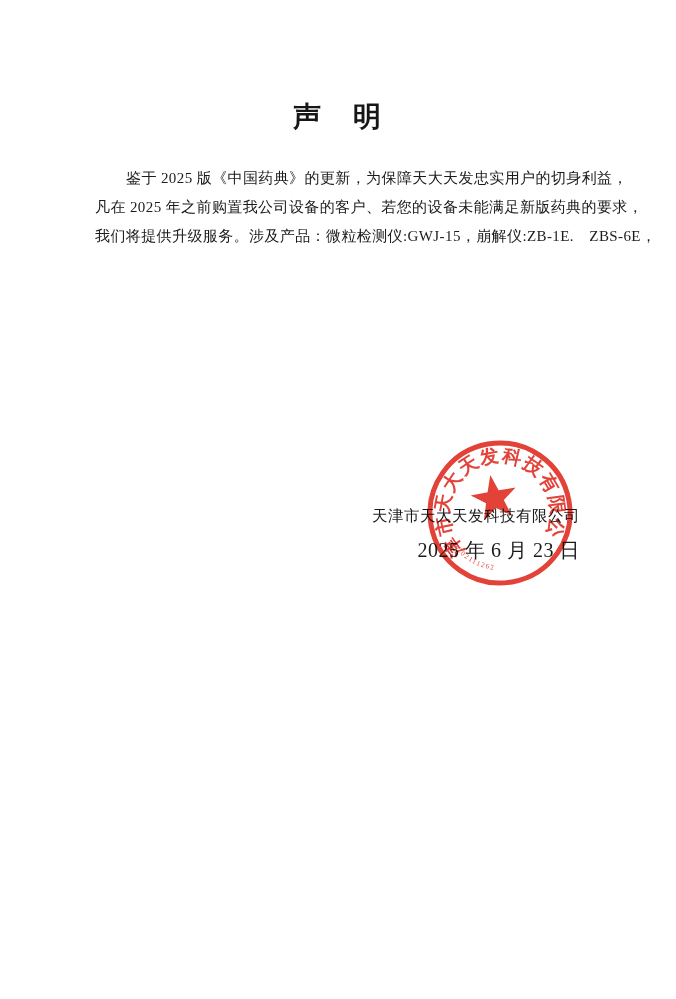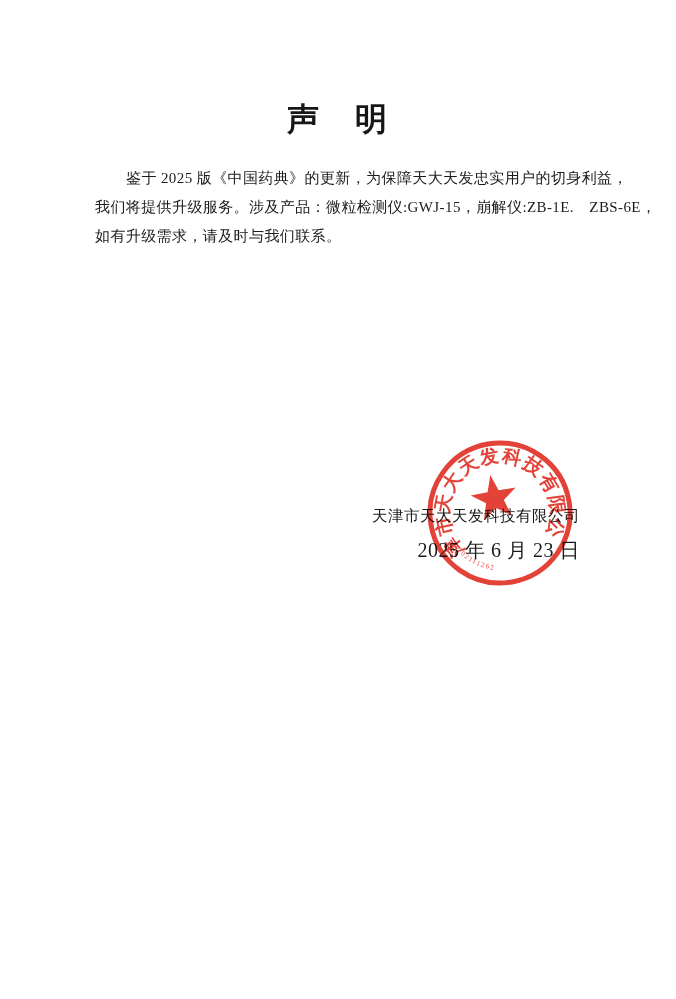--- a/index.html
+++ b/index.html
@@ -12,21 +12,21 @@
     overflow: hidden;
     font-family: "Liberation Serif", "DejaVu Serif", serif;
     color: #1b1b1b;
   }
   .doc-title {
     position: absolute;
     top: 98px;
     left: 0;
     width: 100%;
     text-align: center;
-    font-size: 32px;
+    font-size: 28px;
     font-weight: bold;
     letter-spacing: 2px;
     color: #161616;
   }
   .doc-body {
     position: absolute;
     top: 164px;
     left: 95px;
     width: 492px;
   }
@@ -77,22 +77,22 @@
 </style>
 </head>
 <body>
 
 <div class="page">
 
   <div class="doc-title">声　明</div>
 
   <div class="doc-body" id="doc-body">
       <div class="body-line indent">鉴于 2025 版《中国药典》的更新，为保障天大天发忠实用户的切身利益，</div>
+      <div class="body-line">凡在 2025 年之前购置我公司设备的客户、若您的设备未能满足新版药典的要求，</div>
       <div class="body-line">我们将提供升级服务。涉及产品：微粒检测仪:GWJ-15，崩解仪:ZB-1E.　ZBS-6E，</div>
-      <div class="body-line">如有升级需求，请及时与我们联系。</div>
     </div>
 
   <div class="signature-company">天津市天大天发科技有限公司</div>
 
   <div class="signature-date">2025 年 6 月 23 日</div>
 
   <svg class="seal" viewBox="0 0 150 150" xmlns="http://www.w3.org/2000/svg">
     <circle cx="75" cy="75" r="70" fill="none" stroke="#e13228" stroke-width="5"></circle>
     <polygon fill="#e13228" points="72,36 77.6,52.3 94.8,52.6 81,62.9 86.1,79.4 72,69.5 57.9,79.4 63,62.9 49.2,52.6 66.4,52.3"></polygon>
     <defs>

